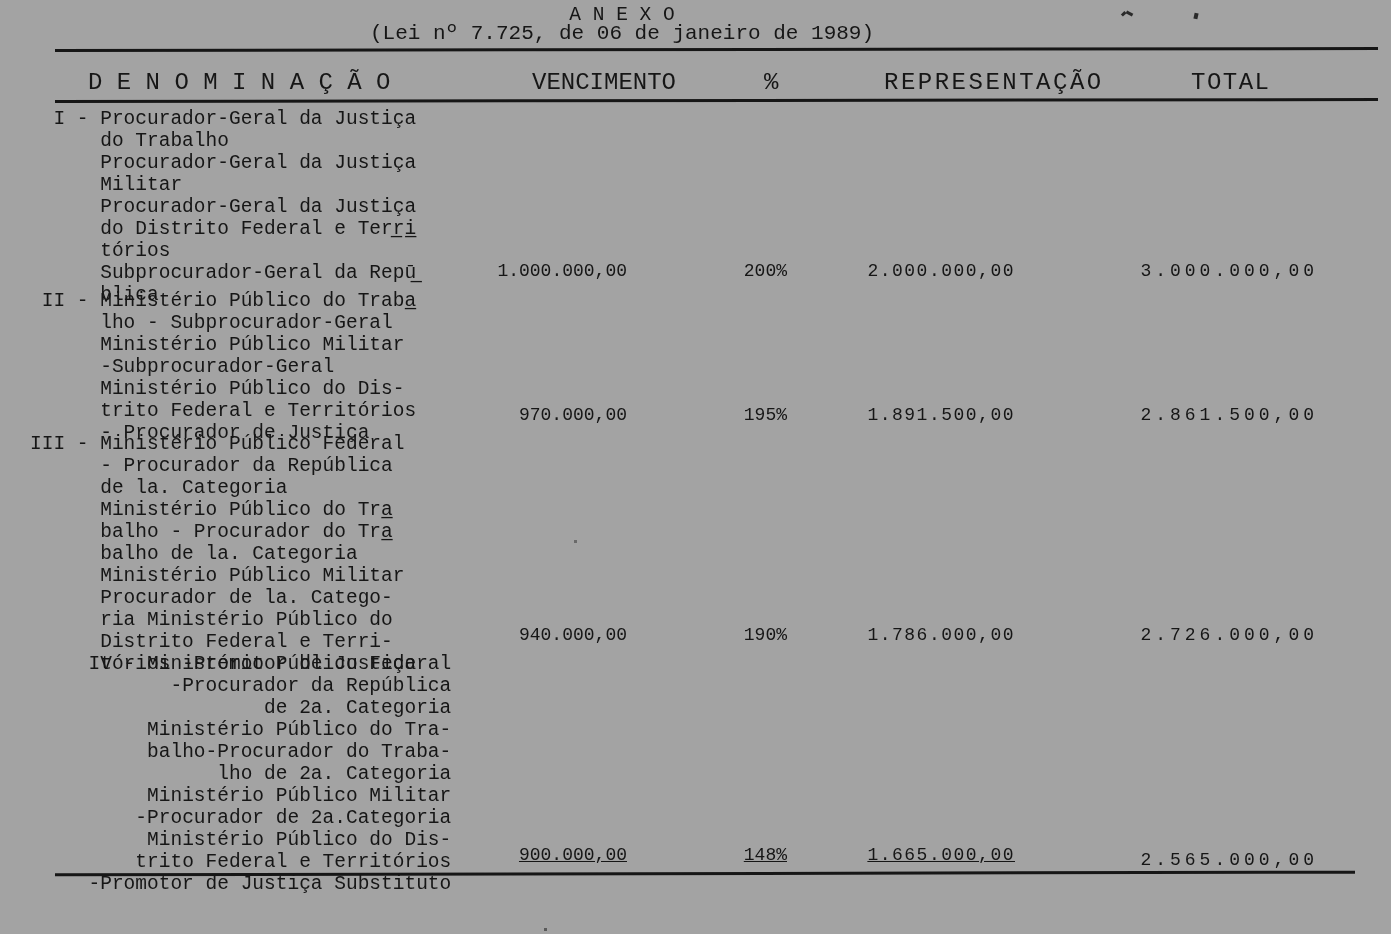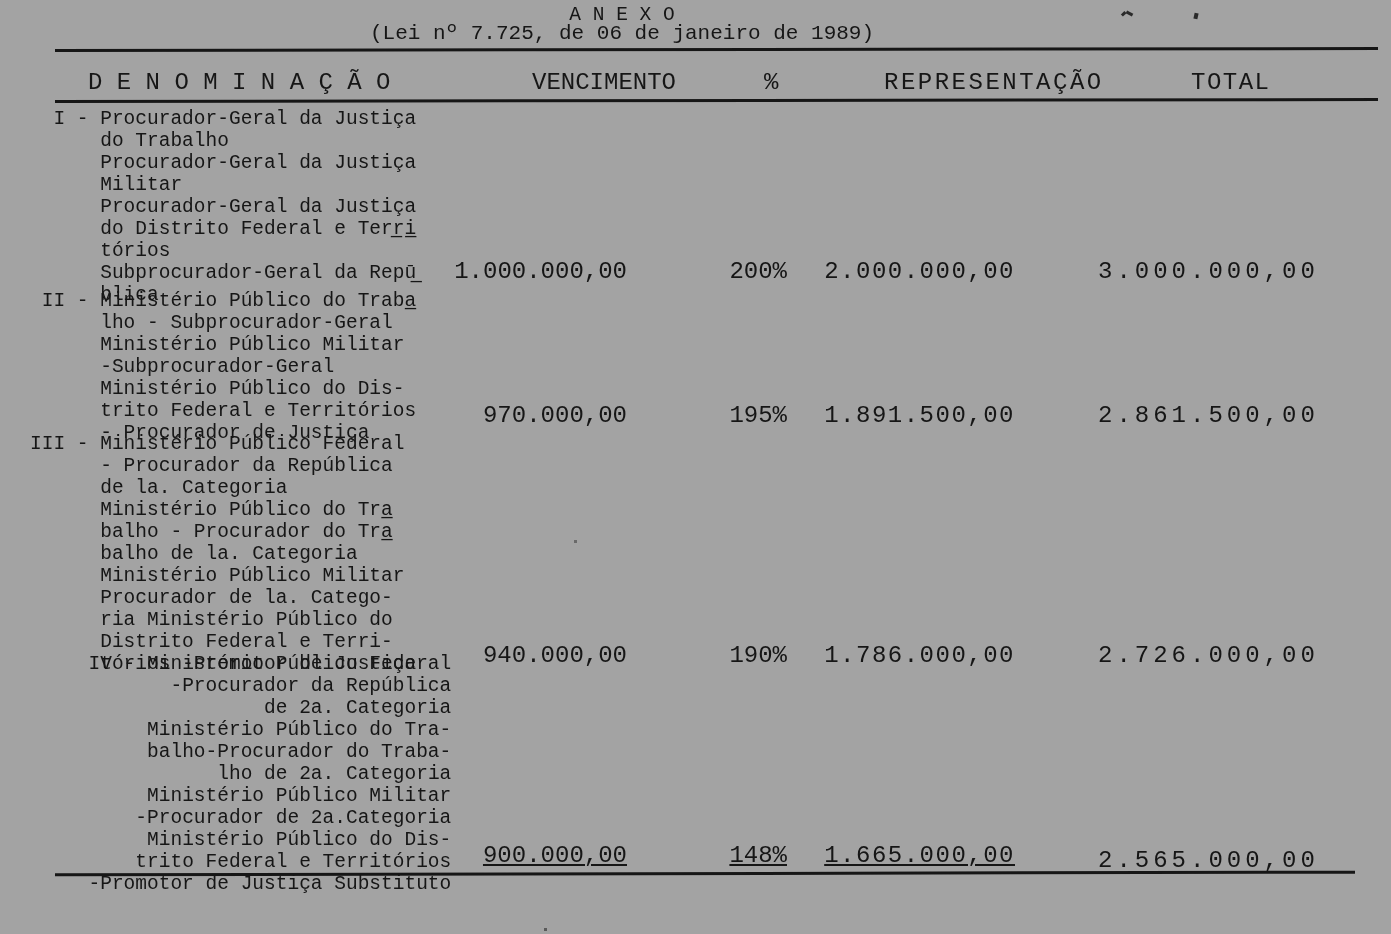--- a/index.html
+++ b/index.html
@@ -54,32 +54,32 @@
   .hdr-total { left: 1191px; letter-spacing: 1.5px; }
   .denom {
     position: absolute;
     left: 30px;
     font-size: 19.5px;
     line-height: 22px;
     white-space: pre;
   }
   .val {
     position: absolute;
-    font-size: 24px;
+    font-size: 18px;
     line-height: 19.3px;
     white-space: pre;
     text-align: right;
   }
   .col-venc  { left: 427px;  width: 200px; }
   .col-pct   { left: 687px;  width: 100px; }
   .col-repr  { left: 815px;  width: 200px; letter-spacing: 1.5px; }
   .col-total { left: 1098px; width: 220px; letter-spacing: 4px; font-family: Liberation Mono, monospace; }
   .r1d { top: 108px; } .r1v { top: 262px; }
   .r2d { top: 290px; } .r2v { top: 406px; }
-  .r3d { top: 433px; } .r3v { top: 626px; margin-top: 20px; }
+  .r3d { top: 433px; } .r3v { top: 626px; }
   .r4d { top: 653px; text-align: right; } .r4v { top: 846px; text-decoration: underline; }
   .r4v-total { top: 851px; }
   .speck {
     position: absolute;
     background: #2a2a2a;
   }
   .speck-1 { left: 1126px; top: 12px; width: 7px; height: 3px; transform: rotate(28deg); }
   .speck-1::after {
     content: "";
     position: absolute;

